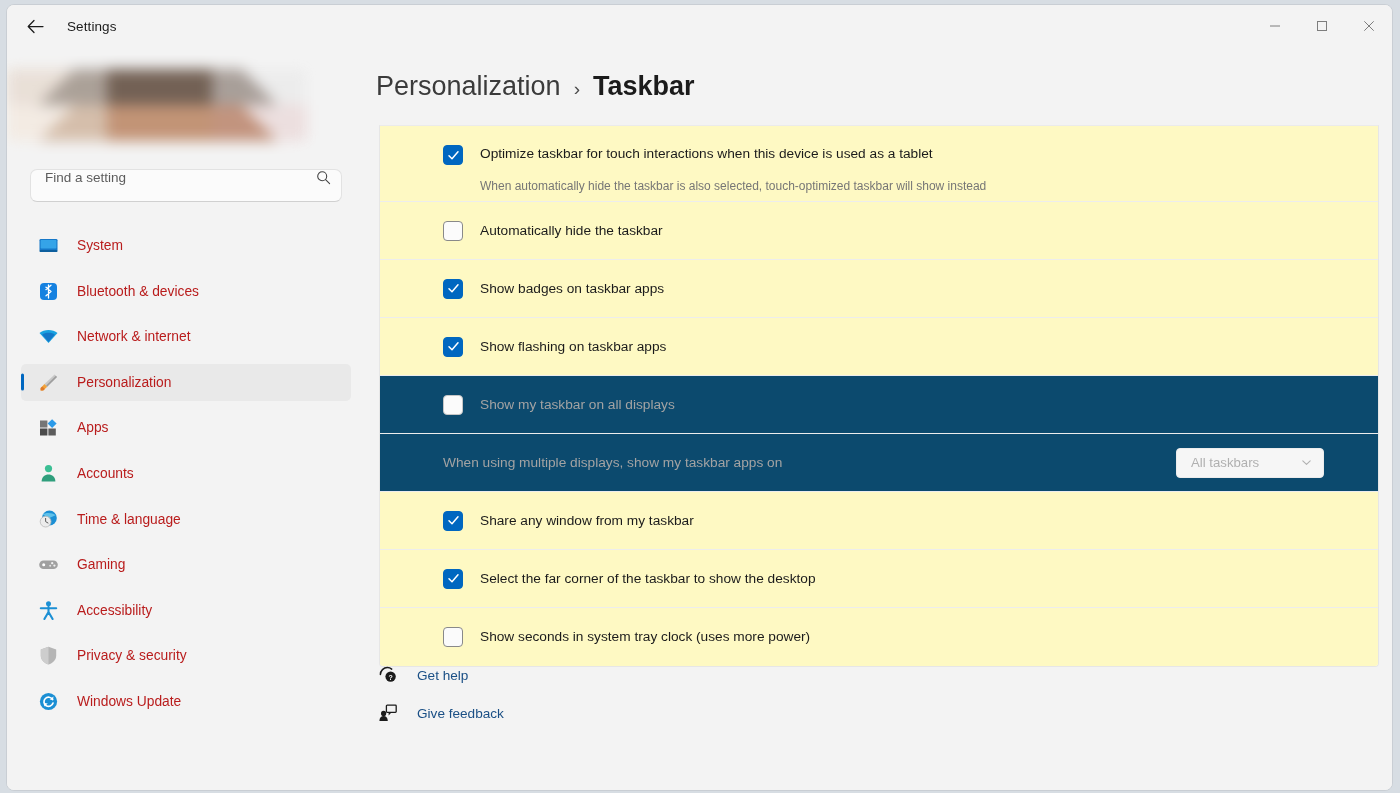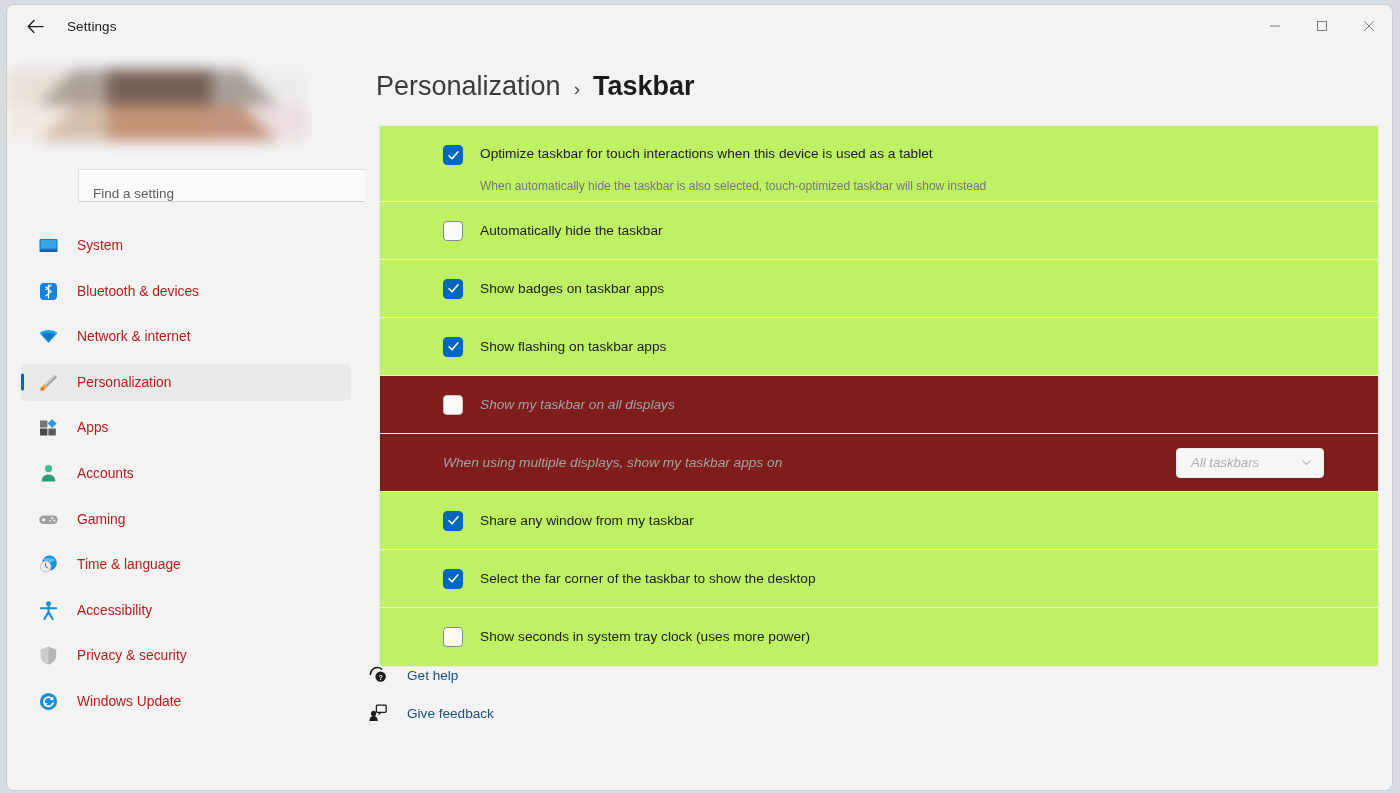--- a/index.html
+++ b/index.html
@@ -78,25 +78,24 @@
   .search-wrap {
     position: absolute;
     left: 23px; top: 122px;
     width: 312px; height: 33px;
   }
   .search-box {
     width: 100%; height: 100%;
     background: #fbfbfb;
     border: 1px solid #e2e2e2;
     border-bottom: 1px solid #d0d0d0;
-    border-radius: 0;
-    display: flex;
-    align-items: flex-end;
+    border-radius: 7px;
+    display: flex;
+    align-items: flex-start;
     padding: 0 10px 0 14px;
-    margin-left: 48px;
   }
   .search-placeholder {
     flex: 1;
     font-size: 13.5px;
     color: #5c5c5c;
   }
   .search-icon svg { display: block; }
 
   .nav { position: absolute; left: 14px; top: 180px; width: 330px; }
   .nav-item {
@@ -172,25 +171,25 @@
     overflow: hidden;
   }
 
   .row {
     position: relative;
     display: flex;
     align-items: center;
     padding: 0 18px 0 63px;
     border-bottom: 1px solid #ededed;
     min-height: 58px;
-    background: #bef264;
+    background: #fef9c3;
   }
   .row:last-child { border-bottom: none; }
   .row.tall { min-height: 76px; align-items: flex-start; padding-top: 19px; }
-  .row.disabled { background: #7f1d1d; font-style: italic; }
+  .row.disabled { background: #0c4a6e; }
 
   .cb {
     width: 20px; height: 20px;
     flex: 0 0 20px;
     border-radius: 4px;
     margin-right: 17px;
     display: flex; align-items: center; justify-content: center;
   }
   .cb.on {
     background: #0067c0;
@@ -238,21 +237,21 @@
   }
   .dd-value {
     font-size: 13.2px;
     color: #b0b0b0;
   }
   .dd-chev svg { display: block; }
 
   
   .footer {
     position: absolute;
-    left: 2px;
+    left: 12px;
     top: 617px;
     display: flex;
     flex-direction: column;
     gap: 16px;
   }
   .flink {
     display: flex;
     align-items: center;
     gap: 18px;
   }
@@ -398,40 +397,40 @@
             <circle cx="10.5" cy="5.6" r="3.6" fill="#3bbf94"></circle>
             <path d="M3.6 18.6 C3.6 13.9, 7 11.4, 10.5 11.4 C14 11.4, 17.4 13.9, 17.4 18.6 Z" fill="#2f9e7c"></path>
           </svg>
         </span>
         <span class="nav-label">Accounts</span>
       </div>
 
       <div class="nav-item">
         <span class="nav-ico">
           <svg width="21" height="21" viewBox="0 0 21 21">
+            <circle cx="11.4" cy="9" r="7.4" fill="#1b8fd4"></circle>
+            <path d="M4.5 5.4 C7.5 3.4, 14 3.2, 17.6 6.2 L11.4 9 Z" fill="#5fc1ea"></path>
+            <circle cx="7.6" cy="12.6" r="5.4" fill="#ececec" stroke="#b8b8b8" stroke-width="0.8"></circle>
+            <path d="M7.6 9.4 L7.6 12.6 L10 14" fill="none" stroke="#5c5c5c" stroke-width="1" stroke-linecap="round"></path>
+          </svg>
+        </span>
+        <span class="nav-label">Time &amp; language</span>
+      </div>
+
+      <div class="nav-item">
+        <span class="nav-ico">
+          <svg width="21" height="21" viewBox="0 0 21 21">
             <rect x="1.2" y="6.4" width="18.6" height="8.6" rx="4.3" fill="#a0a0a0"></rect>
             <circle cx="5.7" cy="10.7" r="1.5" fill="#ffffff"></circle>
             <circle cx="14.2" cy="9.2" r="1.15" fill="#f0f0f0"></circle>
             <circle cx="16.4" cy="11.6" r="1.15" fill="#f0f0f0"></circle>
             <circle cx="12.2" cy="11.8" r="1" fill="#e4e4e4"></circle>
           </svg>
         </span>
         <span class="nav-label">Gaming</span>
-      </div>
-
-      <div class="nav-item">
-        <span class="nav-ico">
-          <svg width="21" height="21" viewBox="0 0 21 21">
-            <circle cx="11.4" cy="9" r="7.4" fill="#1b8fd4"></circle>
-            <path d="M4.5 5.4 C7.5 3.4, 14 3.2, 17.6 6.2 L11.4 9 Z" fill="#5fc1ea"></path>
-            <circle cx="7.6" cy="12.6" r="5.4" fill="#ececec" stroke="#b8b8b8" stroke-width="0.8"></circle>
-            <path d="M7.6 9.4 L7.6 12.6 L10 14" fill="none" stroke="#5c5c5c" stroke-width="1" stroke-linecap="round"></path>
-          </svg>
-        </span>
-        <span class="nav-label">Time &amp; language</span>
       </div>
 
       <div class="nav-item">
         <span class="nav-ico">
           <svg width="21" height="21" viewBox="0 0 21 21">
             <circle cx="10.5" cy="3.8" r="2.5" fill="#1b8fd4"></circle>
             <path d="M10.5 6.8 L10.5 12 M2.8 8.2 L18.2 8.2 M10.5 12 L6.4 19 M10.5 12 L14.6 19" fill="none" stroke="#1b8fd4" stroke-width="2.1" stroke-linecap="round"></path>
           </svg>
         </span>
         <span class="nav-label">Accessibility</span>

